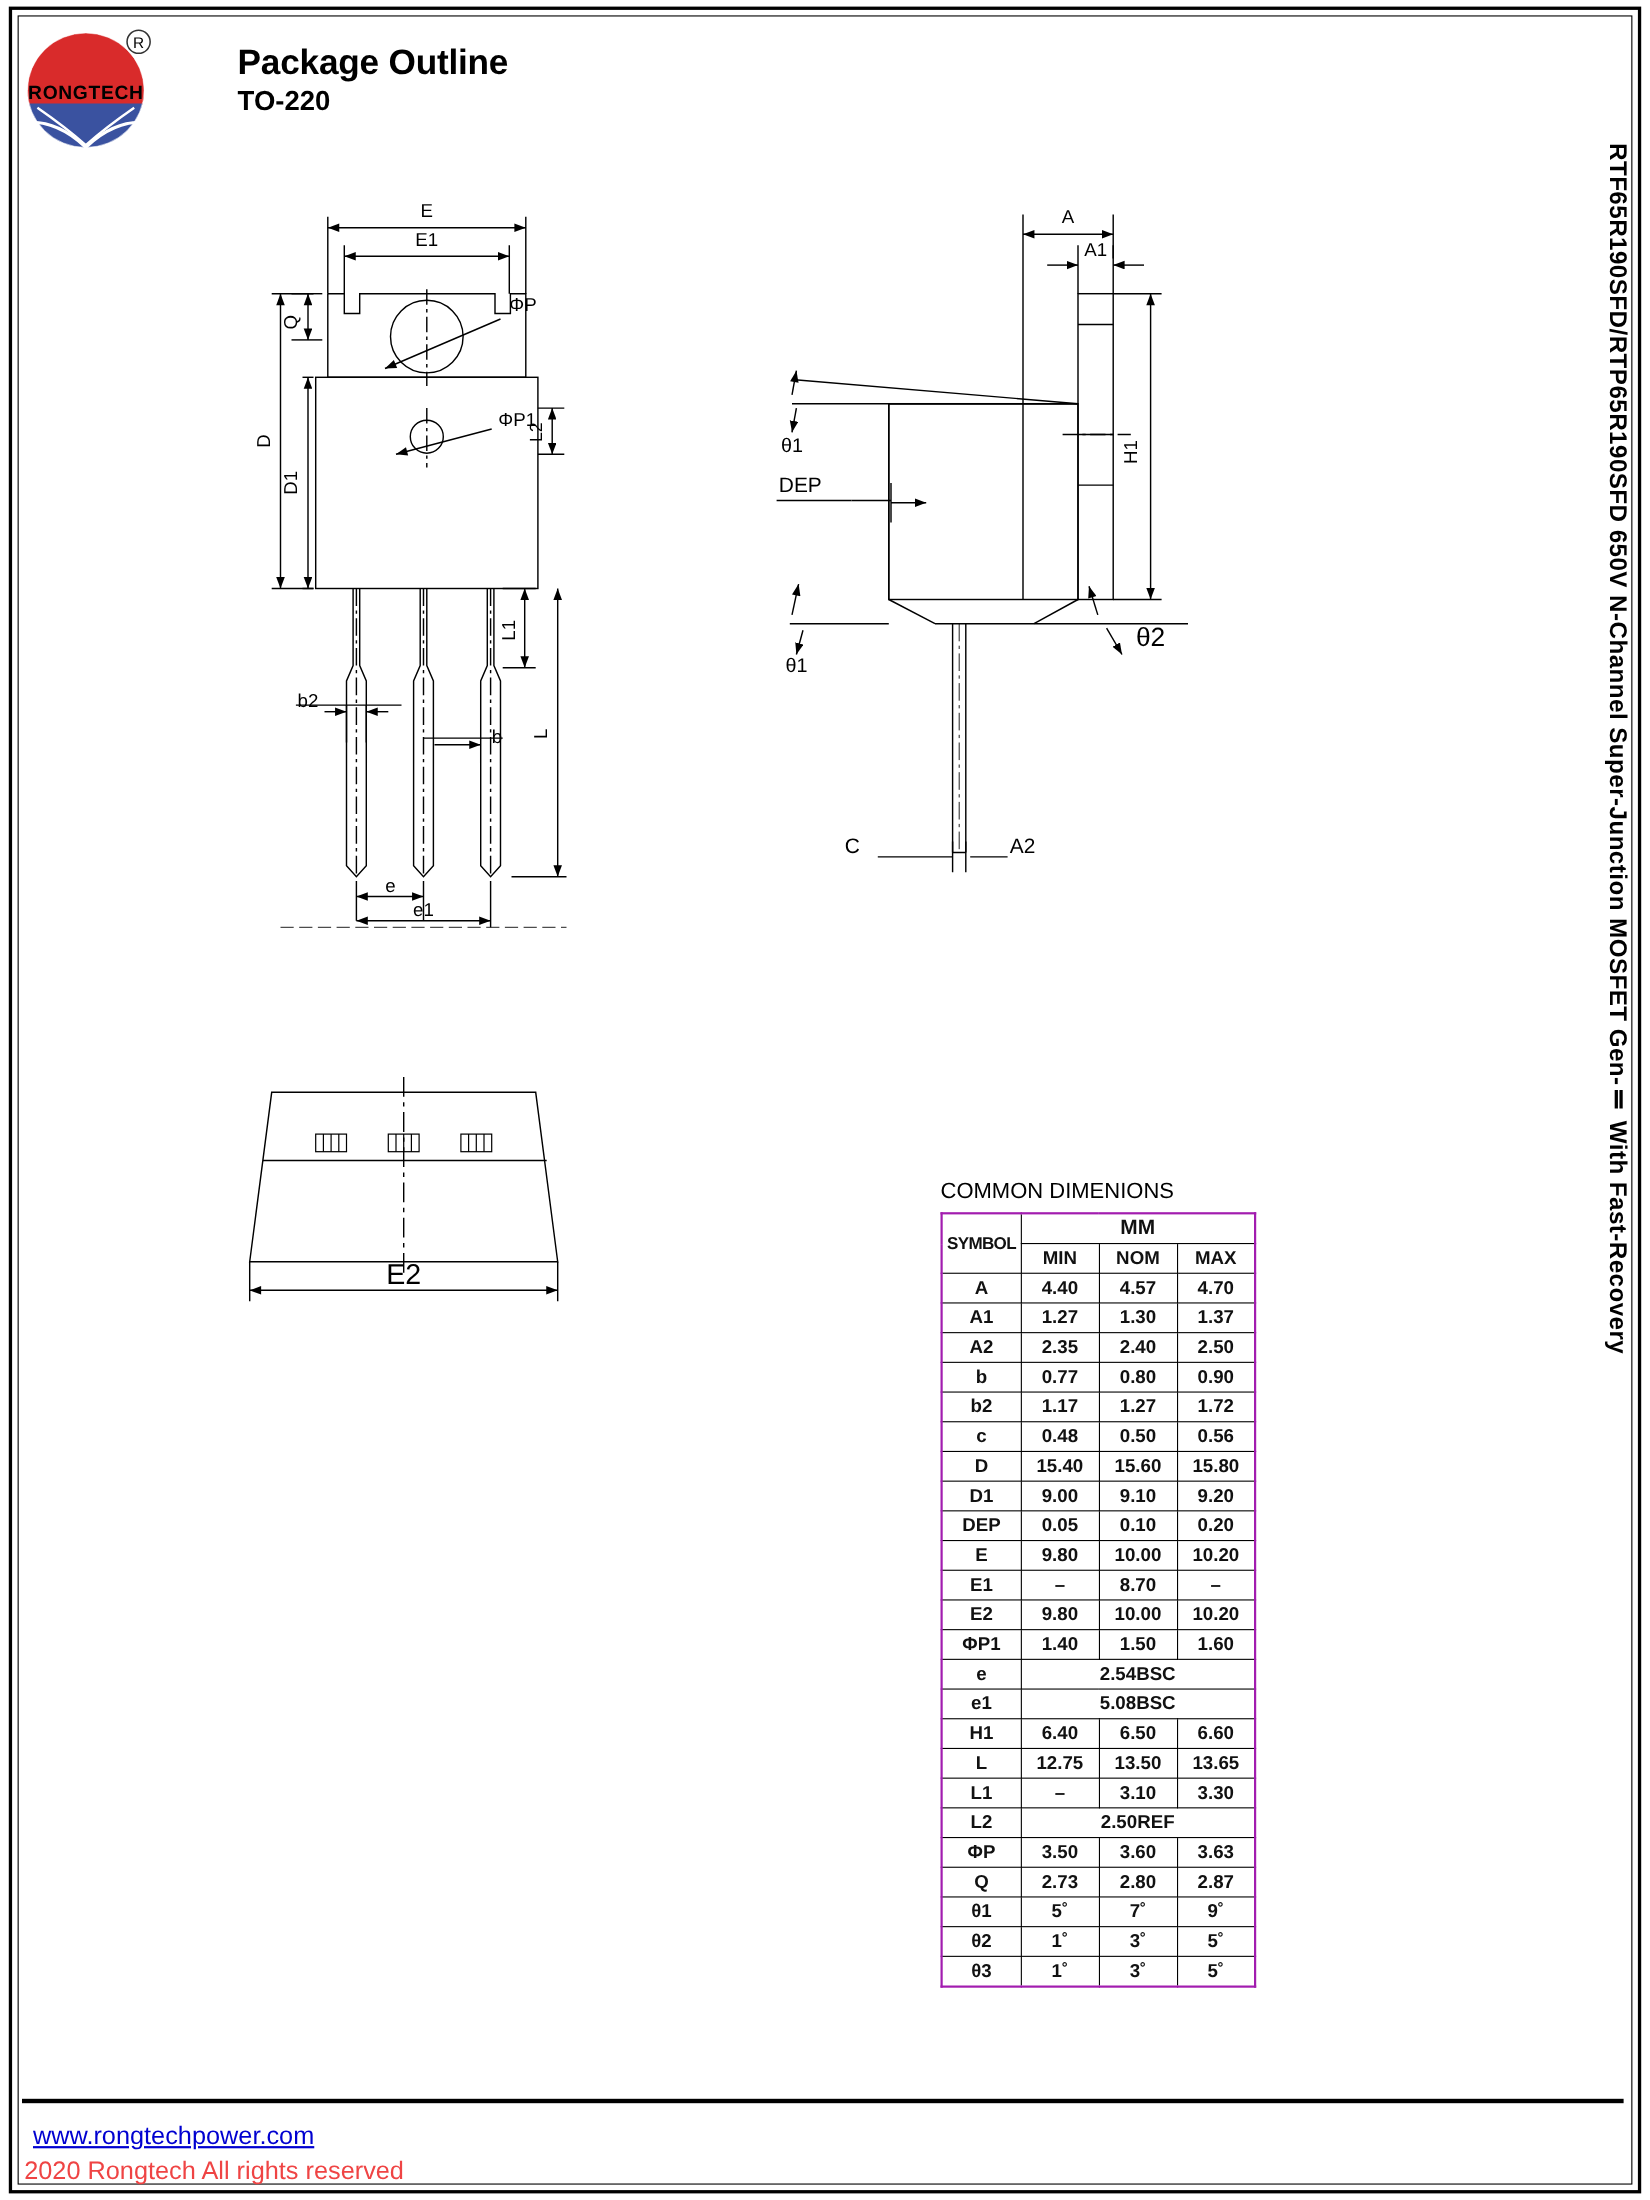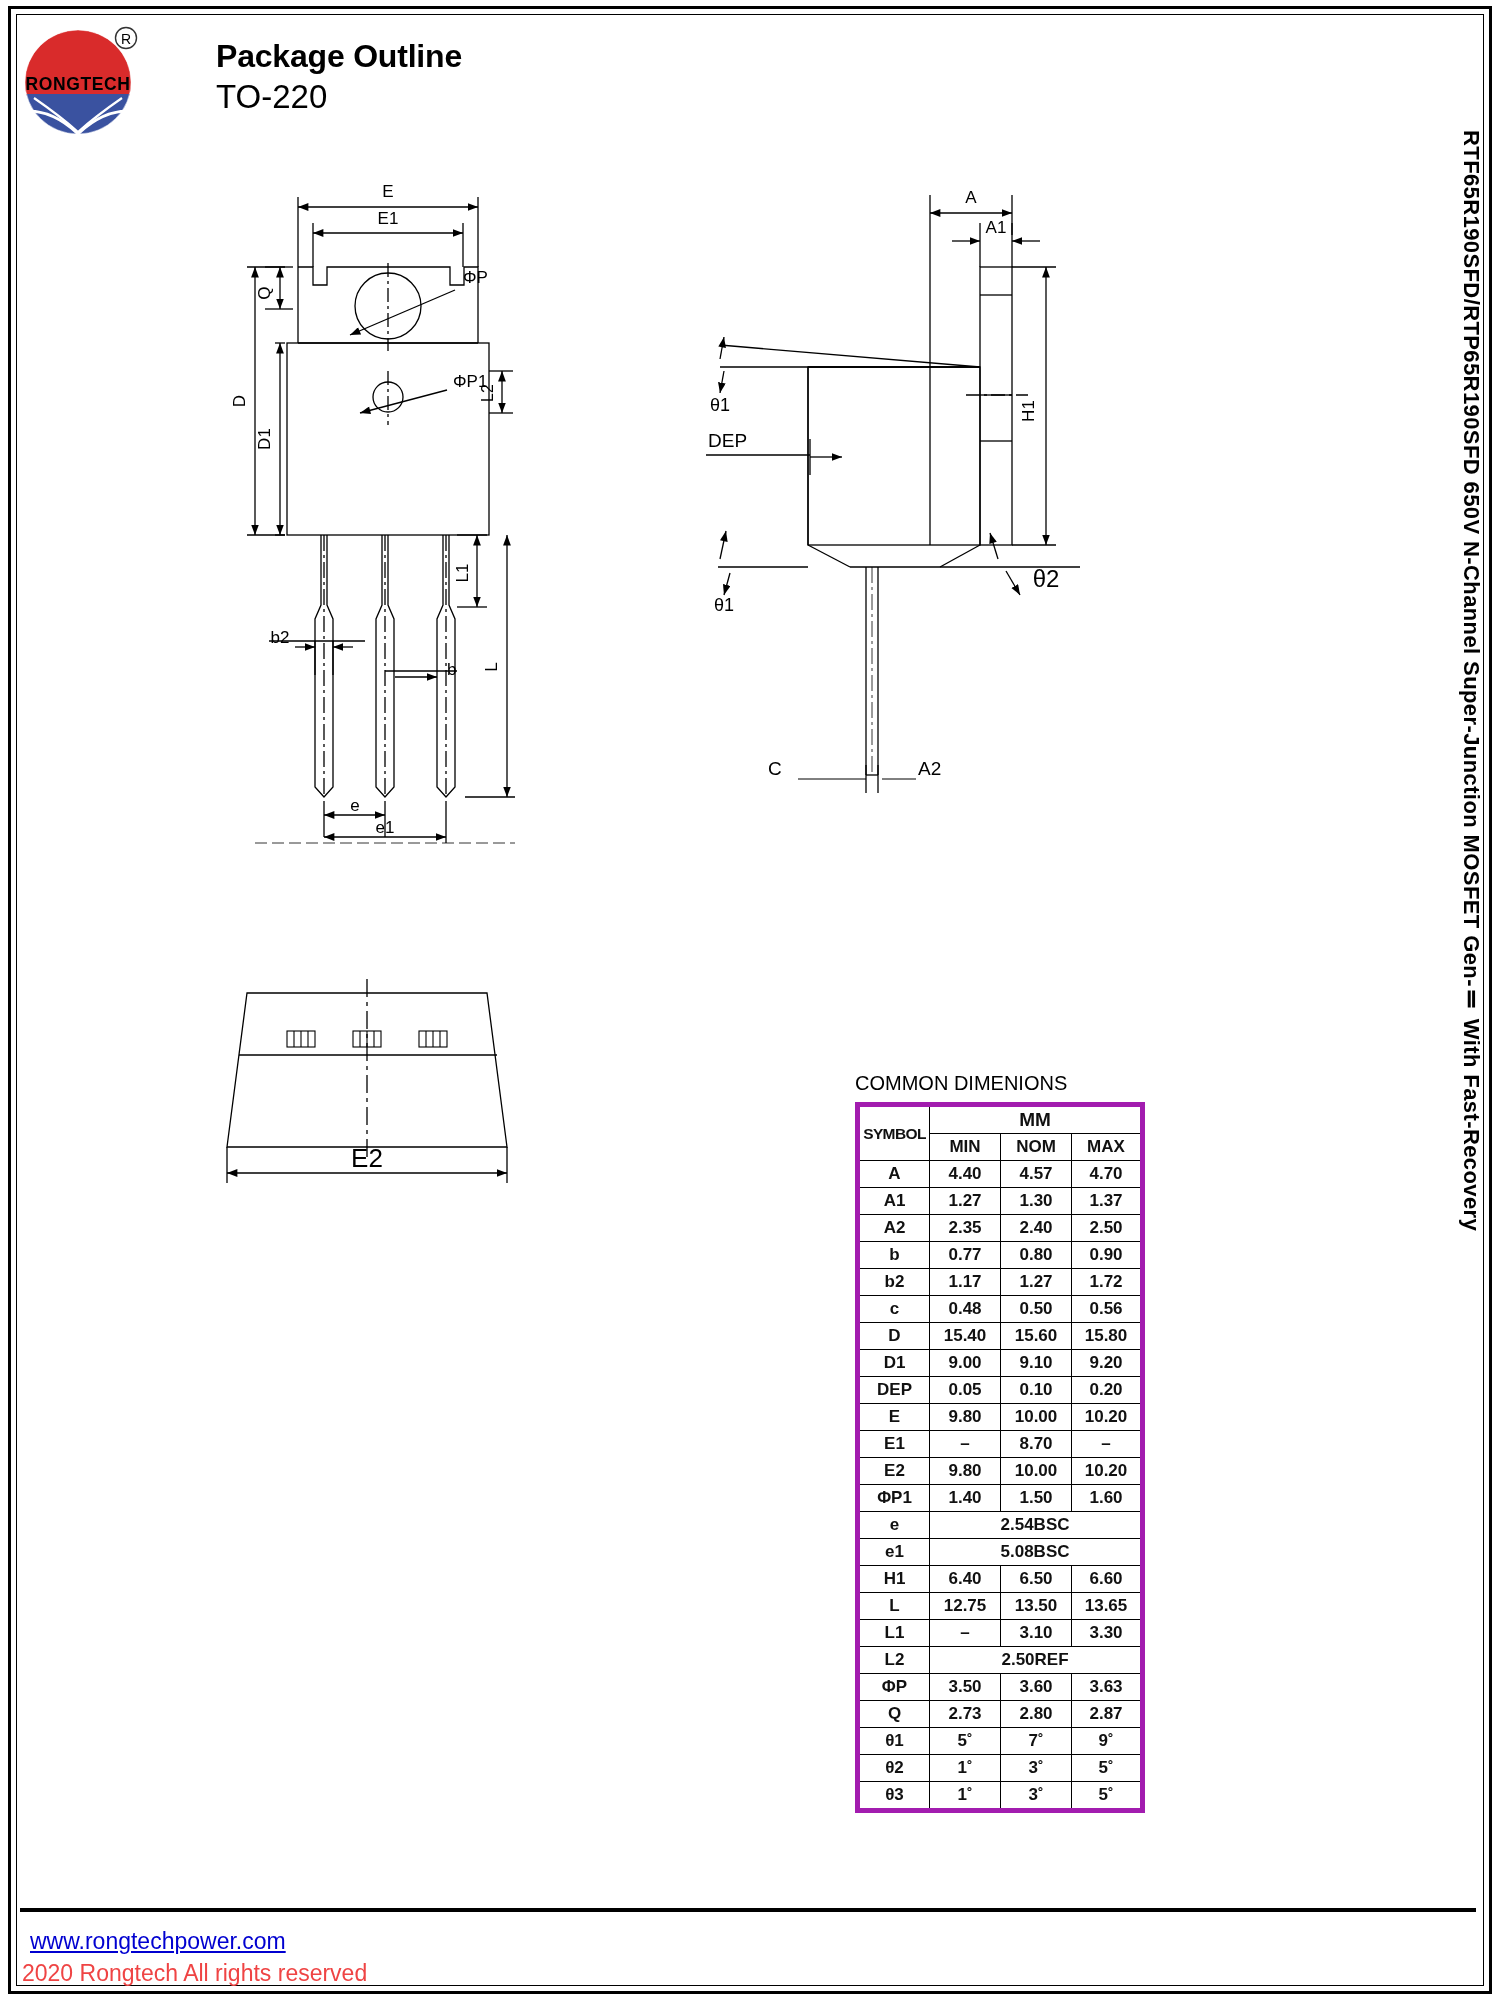--- a/index.html
+++ b/index.html
@@ -46,22 +46,23 @@
     position: absolute;
     left: 216px; top: 38px;
     font-size: 32px;
     font-weight: bold;
     letter-spacing: -0.2px;
     white-space: nowrap;
   }
   .header-sub {
     position: absolute;
     left: 216px; top: 78px;
-    font-size: 33px;
+    font-size: 25px;
     white-space: nowrap;
+    font-weight: bold;
   }
 
   
   .side-title {
     position: absolute;
     right: 16px;
     top: 130px;
     width: 42px;
     height: 1120px;
     font-size: 22px;
@@ -100,21 +101,21 @@
   table.dim {
     border-collapse: collapse;
     width: 287px;
     table-layout: fixed;
     font-family: "Liberation Sans", sans-serif;
   }
   table.dim, table.dim th, table.dim td {
     border: 1.5px solid #000;
   }
   table.dim {
-    border: 5px solid #a21caf;
+    border: 2px solid #a21caf;
   }
   table.dim th, table.dim td {
     text-align: center;
     font-size: 17px;
     font-weight: bold;
     height: 26px;
     padding: 0;
     line-height: 26px;
     color: #111;
   }

